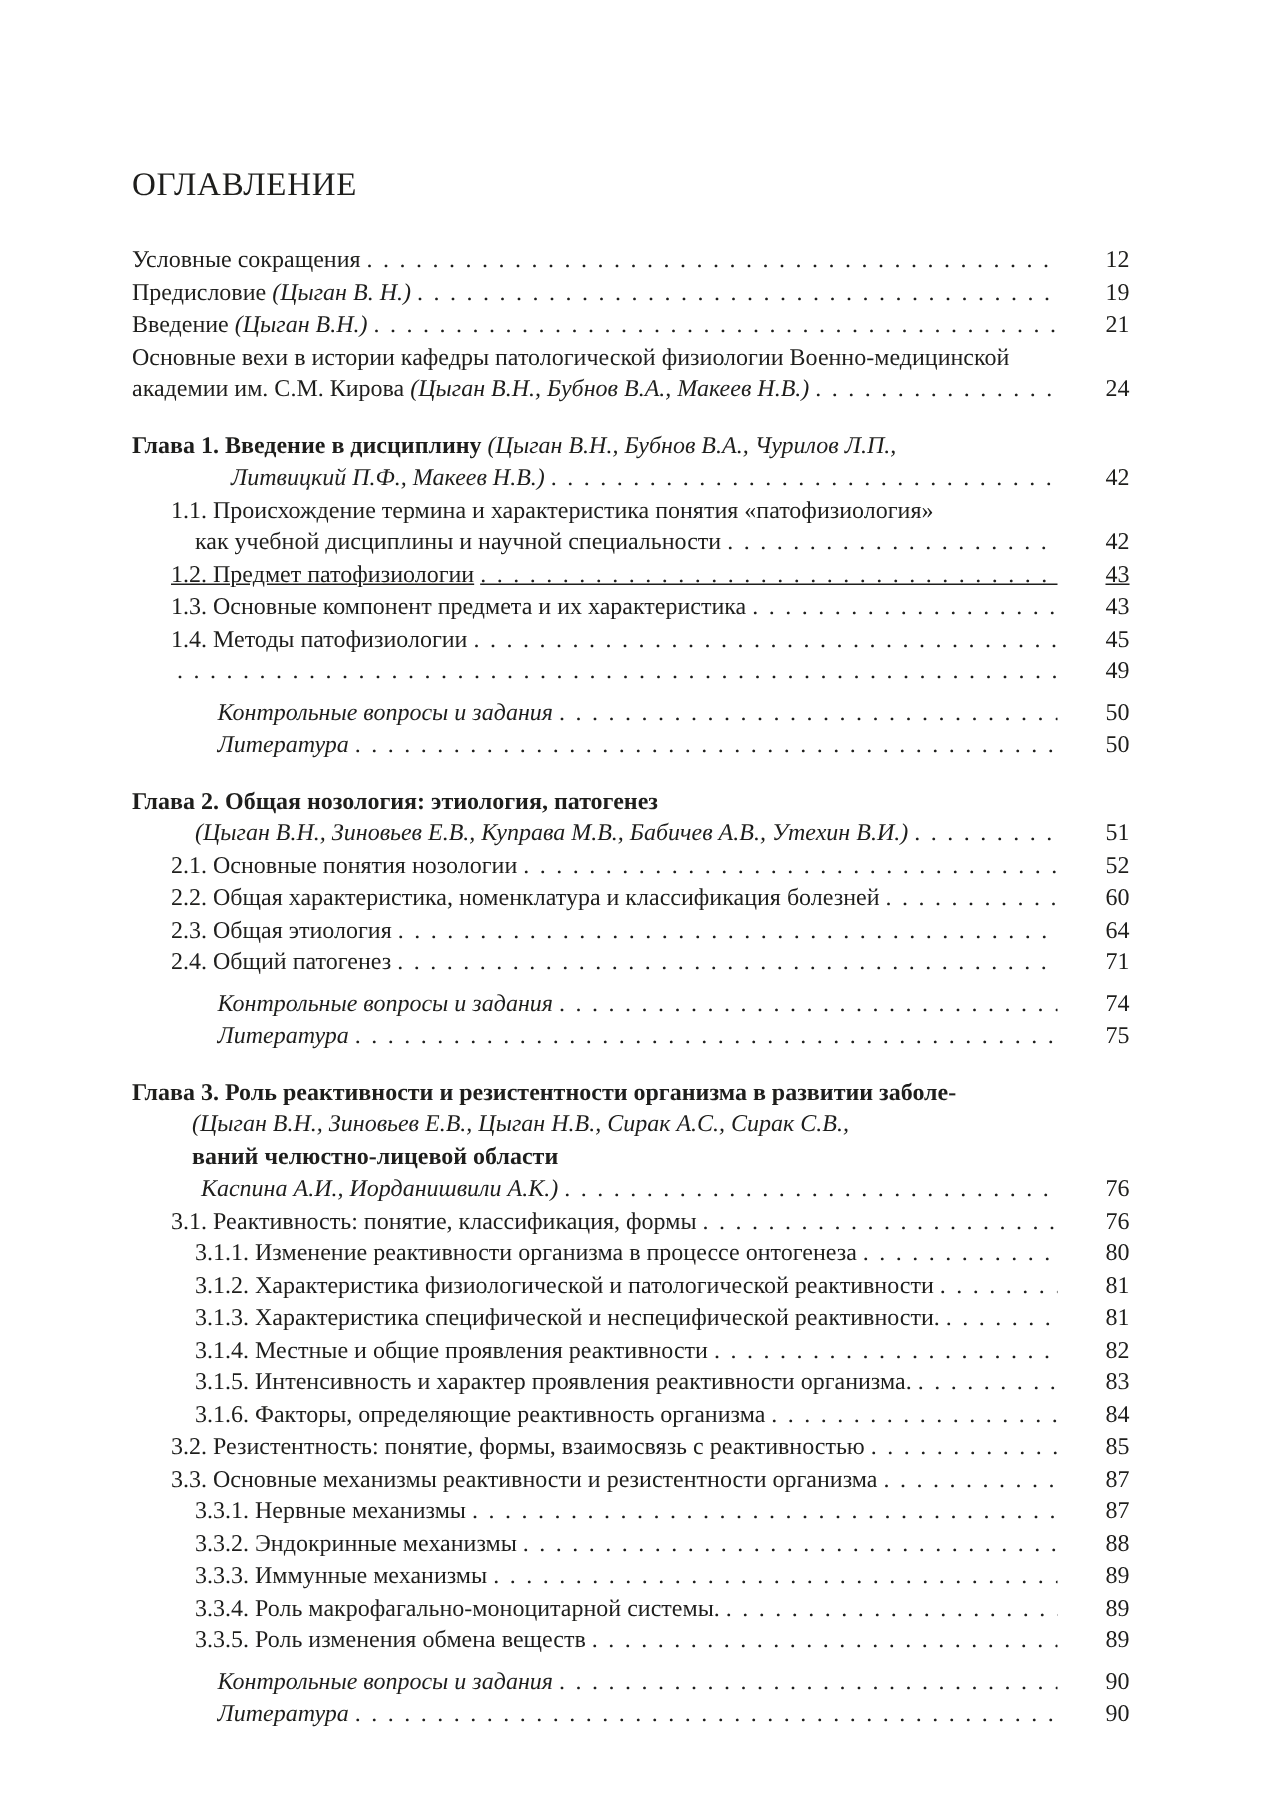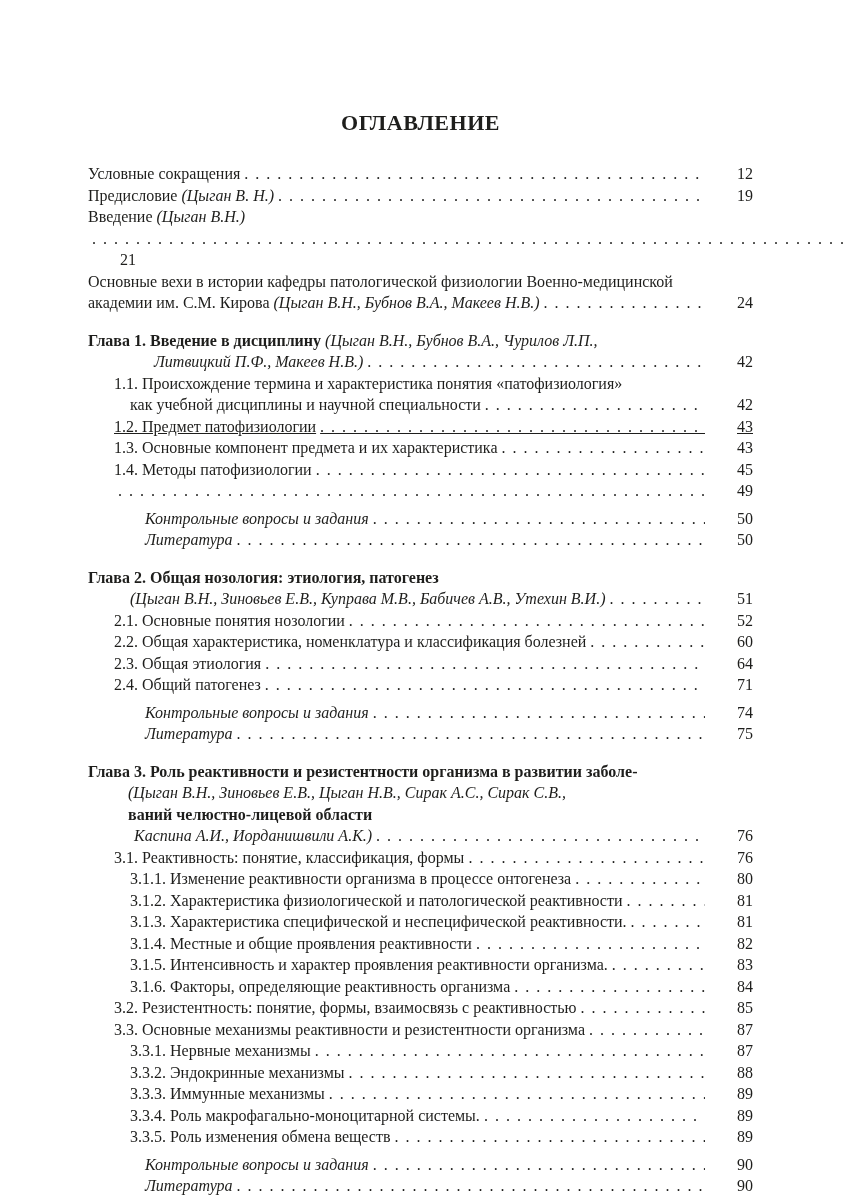--- a/index.html
+++ b/index.html
@@ -13,24 +13,23 @@
     color: #1e1e1c;
   }
   .page {
     box-sizing: border-box;
     width: 845px;
     height: 1200px;
     padding: 110px 92px 0 88px;
   }
   .page-title {
     margin: 0 0 27px 0;
-    text-align: center;
     font-size: 22px;
     line-height: 26px;
-    font-weight: 700;
+    font-weight: 400;
     letter-spacing: 0.5px;
   }
   .toc-line {
     display: flex;
     align-items: baseline;
     font-size: 16px;
     line-height: 21.5px;
   }
   .toc-text { white-space: nowrap; }
   .seg-normal { font-weight: 400; font-style: normal; }
@@ -60,21 +59,21 @@
       <div class="toc-line" style="padding-left: 0px;">
         <span class="toc-text"><span class="seg-normal">Условные сокращения</span></span>
         <span class="leader">. . . . . . . . . . . . . . . . . . . . . . . . . . . . . . . . . . . . . . . . . . . . . . . . . . . . . . . . . . . . . . . . . . . . . . . . . . . . . . . . . . . . . . . . . . . . . . . . . . . . . . . . . . . . . . . . . . . . . . . . . . . . . . . . . . . . . . . . . . . . . . . . . . . . . . . . . . . . . . . . </span>
         <span class="page-num">12</span>
       </div>
       <div class="toc-line" style="padding-left: 0px;">
         <span class="toc-text"><span class="seg-normal">Предисловие </span><span class="seg-italic">(Цыган В. Н.)</span></span>
         <span class="leader">. . . . . . . . . . . . . . . . . . . . . . . . . . . . . . . . . . . . . . . . . . . . . . . . . . . . . . . . . . . . . . . . . . . . . . . . . . . . . . . . . . . . . . . . . . . . . . . . . . . . . . . . . . . . . . . . . . . . . . . . . . . . . . . . . . . . . . . . . . . . . . . . . . . . . . . . . . . . . . . . </span>
         <span class="page-num">19</span>
       </div>
-      <div class="toc-line" style="padding-left: 0px; flex-direction: column;">
+      <div class="toc-line" style="padding-left: 0px;">
         <span class="toc-text"><span class="seg-normal">Введение </span><span class="seg-italic">(Цыган В.Н.)</span></span>
         <span class="leader">. . . . . . . . . . . . . . . . . . . . . . . . . . . . . . . . . . . . . . . . . . . . . . . . . . . . . . . . . . . . . . . . . . . . . . . . . . . . . . . . . . . . . . . . . . . . . . . . . . . . . . . . . . . . . . . . . . . . . . . . . . . . . . . . . . . . . . . . . . . . . . . . . . . . . . . . . . . . . . . . </span>
         <span class="page-num">21</span>
       </div>
       <div class="toc-line" style="padding-left: 0px;">
         <span class="toc-text"><span class="seg-normal">Основные вехи в истории кафедры патологической физиологии Военно-медицинской</span></span>
       </div>
       <div class="toc-line" style="padding-left: 0px;">
         <span class="toc-text"><span class="seg-normal">академии им. С.М. Кирова </span><span class="seg-italic">(Цыган В.Н., Бубнов В.А., Макеев Н.В.)</span></span>
         <span class="leader">. . . . . . . . . . . . . . . . . . . . . . . . . . . . . . . . . . . . . . . . . . . . . . . . . . . . . . . . . . . . . . . . . . . . . . . . . . . . . . . . . . . . . . . . . . . . . . . . . . . . . . . . . . . . . . . . . . . . . . . . . . . . . . . . . . . . . . . . . . . . . . . . . . . . . . . . . . . . . . . . </span>

